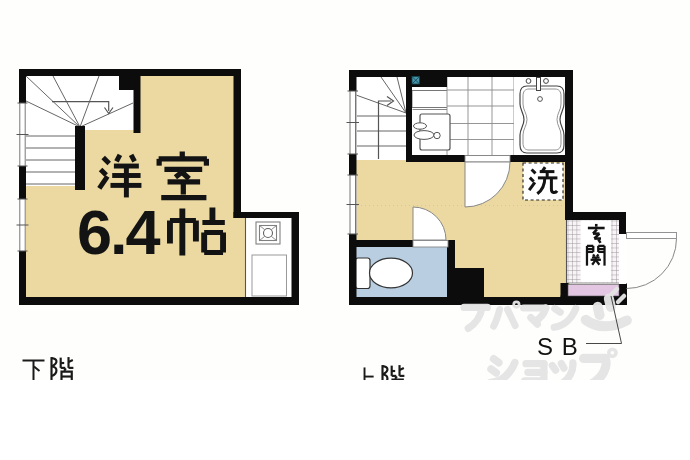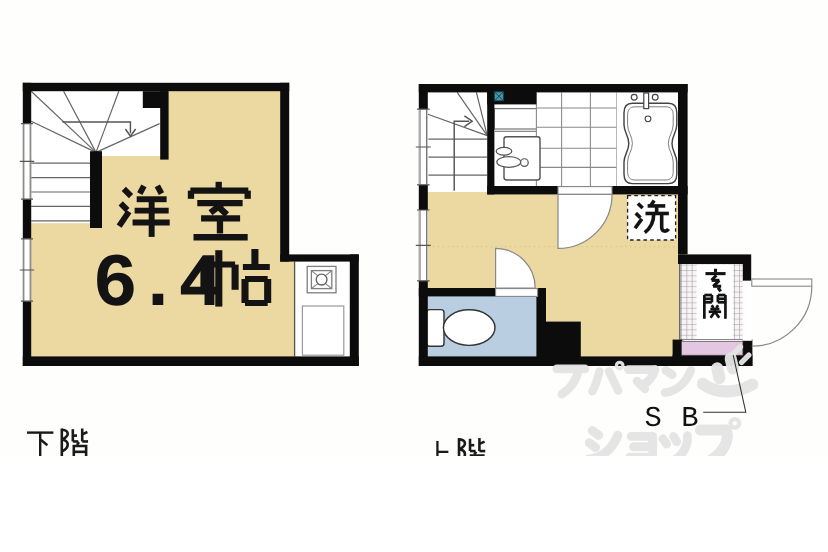--- a/index.html
+++ b/index.html
@@ -1,16 +1,16 @@
 <!DOCTYPE html>
 <html><head>
 <meta charset="utf-8">
 <style>
 html,body{margin:0;padding:0;background:#ffffff;}
-#page{width:690px;height:380px;position:relative;font-family:Liberation Mono, monospace;}
+#page{width:690px;height:380px;position:relative;font-family:Liberation Sans, sans-serif;}
 </style>
 </head>
 <body>
 <div id="page">
 <svg width="690" height="460" viewBox="0 0 690 460" xmlns="http://www.w3.org/2000/svg">
 <defs>
 <g id="k_you" fill="none" stroke-width="11.5" stroke-linecap="butt">
 <path d="M12,8 L26,22"></path>
           <path d="M6,36 L19,49"></path>
           <path d="M3,80 L22,52"></path>

